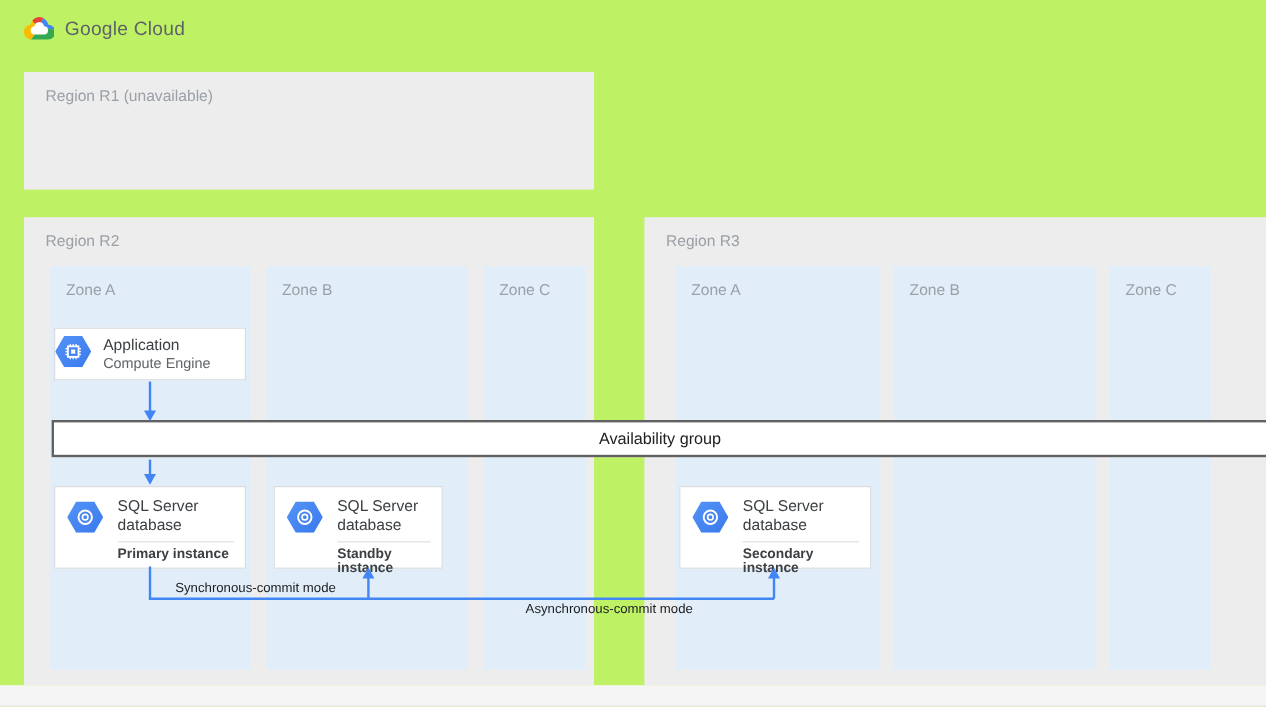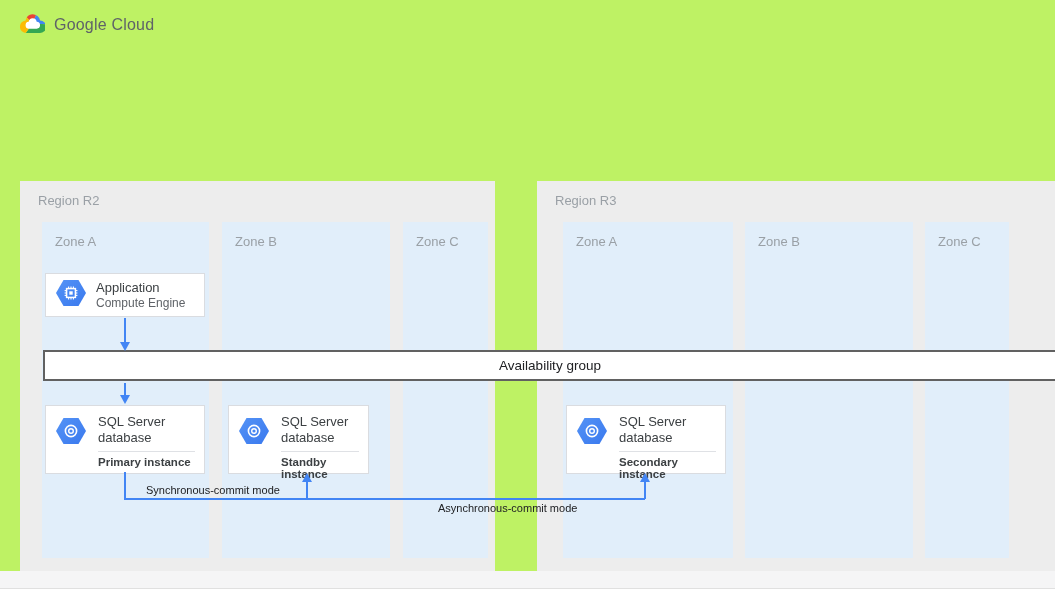--- a/index.html
+++ b/index.html
@@ -22,21 +22,21 @@
 
   #zone-r2-a { left:22px;  top:41px; width:167px; height:336px; }
   #zone-r2-b { left:202px; top:41px; width:168px; height:336px; }
   #zone-r2-c { left:383px; top:41px; width:85px;  height:336px; }
   #zone-r3-a { left:26px;  top:41px; width:170px; height:336px; }
   #zone-r3-b { left:208px; top:41px; width:168px; height:336px; }
   #zone-r3-c { left:388px; top:41px; width:84px;  height:336px; }
 
   
   .node { position:absolute; background:#ffffff; border:1px solid #dadce0; z-index:2; }
-  .app-node { left:45px; top:273px; width:160px; height:44px; display:flex; align-items:center; gap:10px; padding-left:10px; }
+  .app-node { left:45px; top:273px; width:160px; height:44px; display:flex; align-items:center; gap:10px; }
   .app-title { font-size:13px; color:#3c4043; line-height:16px; }
   .app-sub { font-size:12px; color:#5f6368; line-height:15px; }
 
   .avail-bar { position:absolute; left:43px; top:350px; width:1014px; height:31px; background:#ffffff;
                border:2px solid #616161; display:flex; align-items:center; justify-content:center; z-index:2; }
   .avail-label { font-size:13.5px; color:#202124; }
 
   .sql-node { top:405px; height:69px; }
   #sql-primary   { left:45px;  width:160px; }
   #sql-standby   { left:228px; width:141px; }
@@ -77,20 +77,23 @@
           <polygon points="12,13 19,-4 27,6 27,14" fill="#4285f4"></polygon>
           <polygon points="12,13 27,14 24,27 2,27" fill="#34a853"></polygon>
           <polygon points="12,13 2,27 -3,21 -2,-2" fill="#fbbc04"></polygon>
           <path transform="translate(5.4,5.8) scale(0.55)" fill="#ffffff" d="M19.35,10.04 A7.49,7.49 0 0 0 12,4 A7.49,7.49 0 0 0 5.35,10.04 A5.994,5.994 0 0 0 6,22 h13 a5,5 0 0 0 0.35-11.96 z"></path>
         </g>
       </svg>
     </span>
     <span class="brand-text">Google Cloud</span>
   </div>
 
+  <div class="region" id="region-r1">
+    <div class="region-label">Region R1 (unavailable)</div>
+  </div>
 
   <div class="region" id="region-r2">
     <div class="region-label">Region R2</div>
     <div class="zone" id="zone-r2-a">
       <div class="zone-label">Zone A</div>
     </div>
     <div class="zone" id="zone-r2-b">
       <div class="zone-label">Zone B</div>
     </div>
     <div class="zone" id="zone-r2-c">

